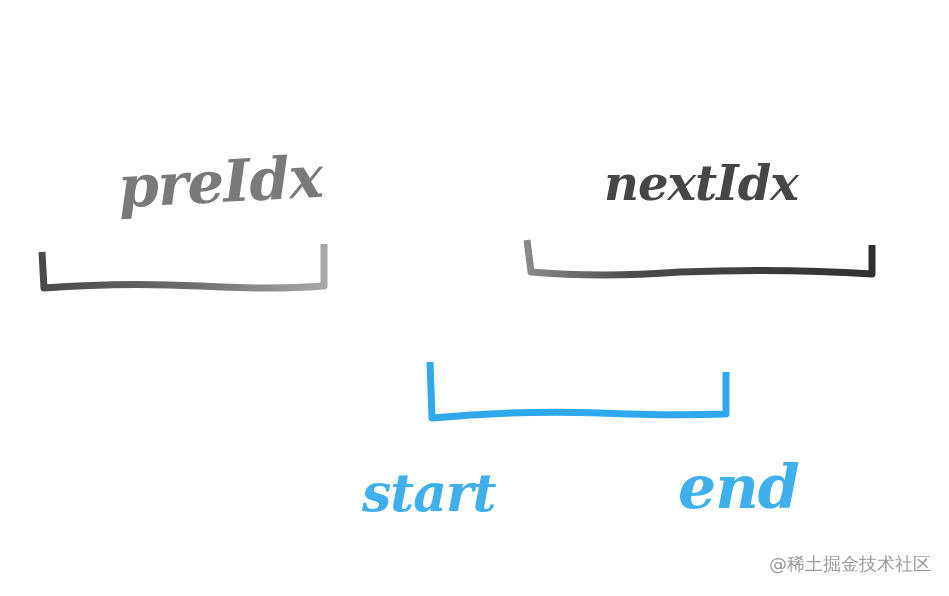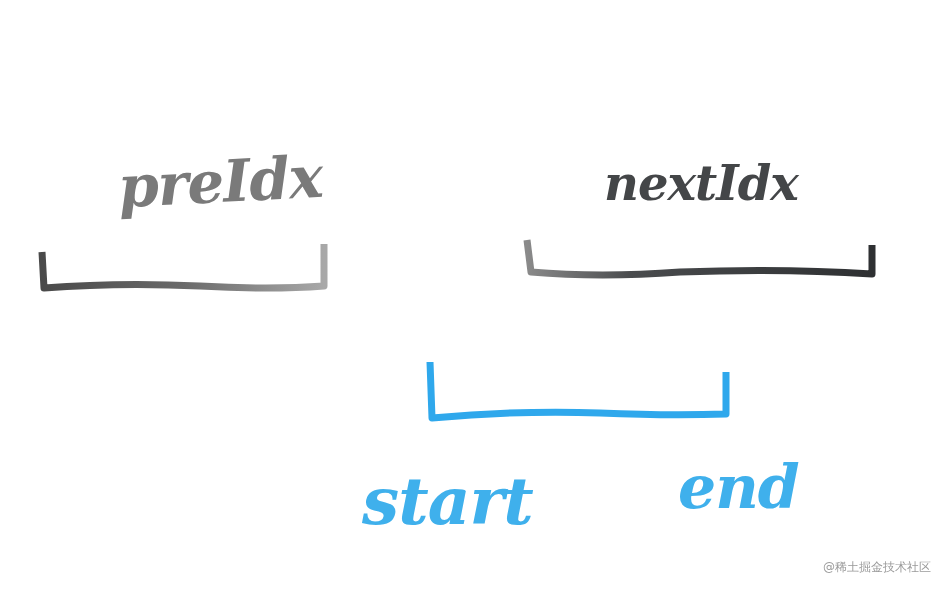--- a/index.html
+++ b/index.html
@@ -5,21 +5,21 @@
   html, body { margin: 0; padding: 0; background: #ffffff; }
   body { width: 949px; height: 596px; position: relative; overflow: hidden;
          font-family: "DejaVu Serif", serif; }
   .label { position: absolute; font-style: italic; font-weight: bold;
            letter-spacing: -1px; white-space: nowrap; }
   .gray { color: #7a7a7a; }
   .dark { color: #444648; }
   .blue { color: #3fb0ec; }
   svg.diagram { position: absolute; left: 0; top: 0; }
   .watermark { position: absolute; right: 18px; bottom: 20px;
-               font-family: "DejaVu Sans", sans-serif; font-size: 12px; color: #9a9a9a; }
+               font-family: "DejaVu Sans", sans-serif; font-size: 18px; color: #9a9a9a; }
 </style>
 </head>
 <body>
 
 <svg class="diagram" width="949" height="596" viewBox="0 0 949 596">
   <defs>
     <linearGradient id="gGray" x1="0" x2="1" y1="0" y2="0">
       <stop offset="0" stop-color="#4a4a4a"></stop>
       <stop offset="0.5" stop-color="#6a6a6a"></stop>
       <stop offset="1" stop-color="#a8a8a8"></stop>
@@ -33,16 +33,16 @@
 
   <path d="M42 252 L44 288 Q120 282 200 286 Q270 290 324 286 L324 244" fill="none" stroke="url(#gGray)" stroke-width="7" stroke-linejoin="round"></path>
 
   <path d="M527 240 L531 272 Q600 278 680 272 Q780 268 872 274 L872 245" fill="none" stroke="url(#gDark)" stroke-width="7" stroke-linejoin="round"></path>
 
   <path d="M430 362 L432 418 Q520 410 600 413 Q670 416 726 414 L726 372" fill="none" stroke="#2fa8ec" stroke-width="7" stroke-linejoin="round"></path>
 </svg>
 
 <div class="label gray" style="left:118px; top:148px; font-size:58px; transform:rotate(-3deg);">preIdx</div>
 <div class="label dark" style="left:580px; top:155px; font-size:48px;margin-left:24px;">nextIdx</div>
-<div class="label blue" style="left:362px; top:462px; font-size:66px;">start</div>
+<div class="label blue" style="left:362px; top:462px; font-size:52px;">start</div>
 <div class="label blue" style="left:678px; top:452px; font-size:60px;">end</div>
 
 <div class="watermark">@稀土掘金技术社区</div>
 
 </body></html>

